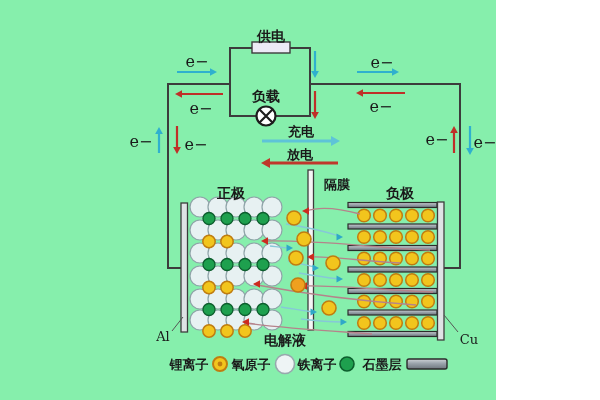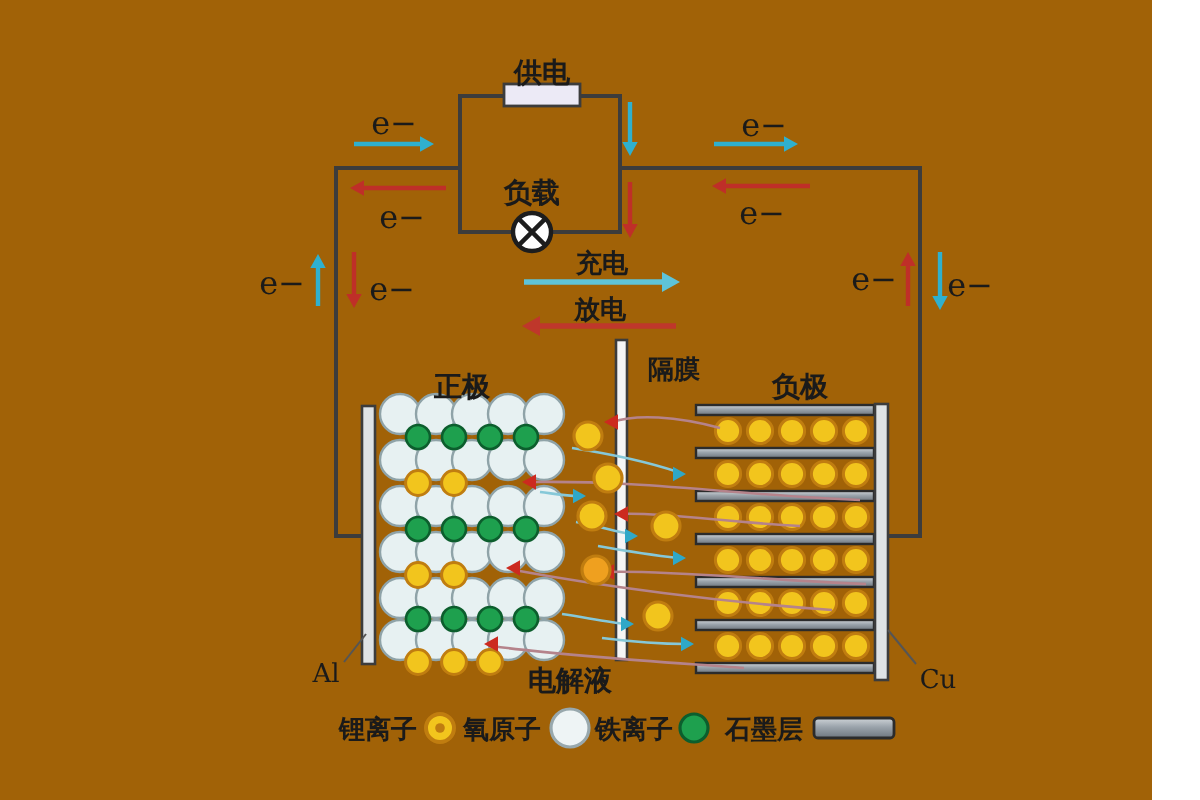--- a/index.html
+++ b/index.html
@@ -1,16 +1,16 @@
 <!DOCTYPE html>
 <html><head>
 <meta charset="utf-8">
 <style>
   html,body{margin:0;padding:0;background:#fff;}
-  #stage{position:relative;width:576px;height:400px;background:#a16207;overflow:hidden;
+  #stage{position:relative;width:496px;height:400px;background:#86efac;overflow:hidden;
          font-family:"Liberation Sans","DejaVu Sans",sans-serif;}
   svg{position:absolute;left:0;top:0;}
   text{fill:#1a1a1a;}
   .cn{font-family:"Liberation Sans","DejaVu Sans",sans-serif;font-weight:700;font-size:14px;}
   .cn-sm{font-family:"Liberation Sans","DejaVu Sans",sans-serif;font-weight:700;font-size:13px;}
   .sym{font-family:"DejaVu Serif","Liberation Serif",serif;font-size:16px;}
   .sym-sm{font-family:"DejaVu Serif","Liberation Serif",serif;font-size:13px;}
 </style>
 </head>
 <body>

